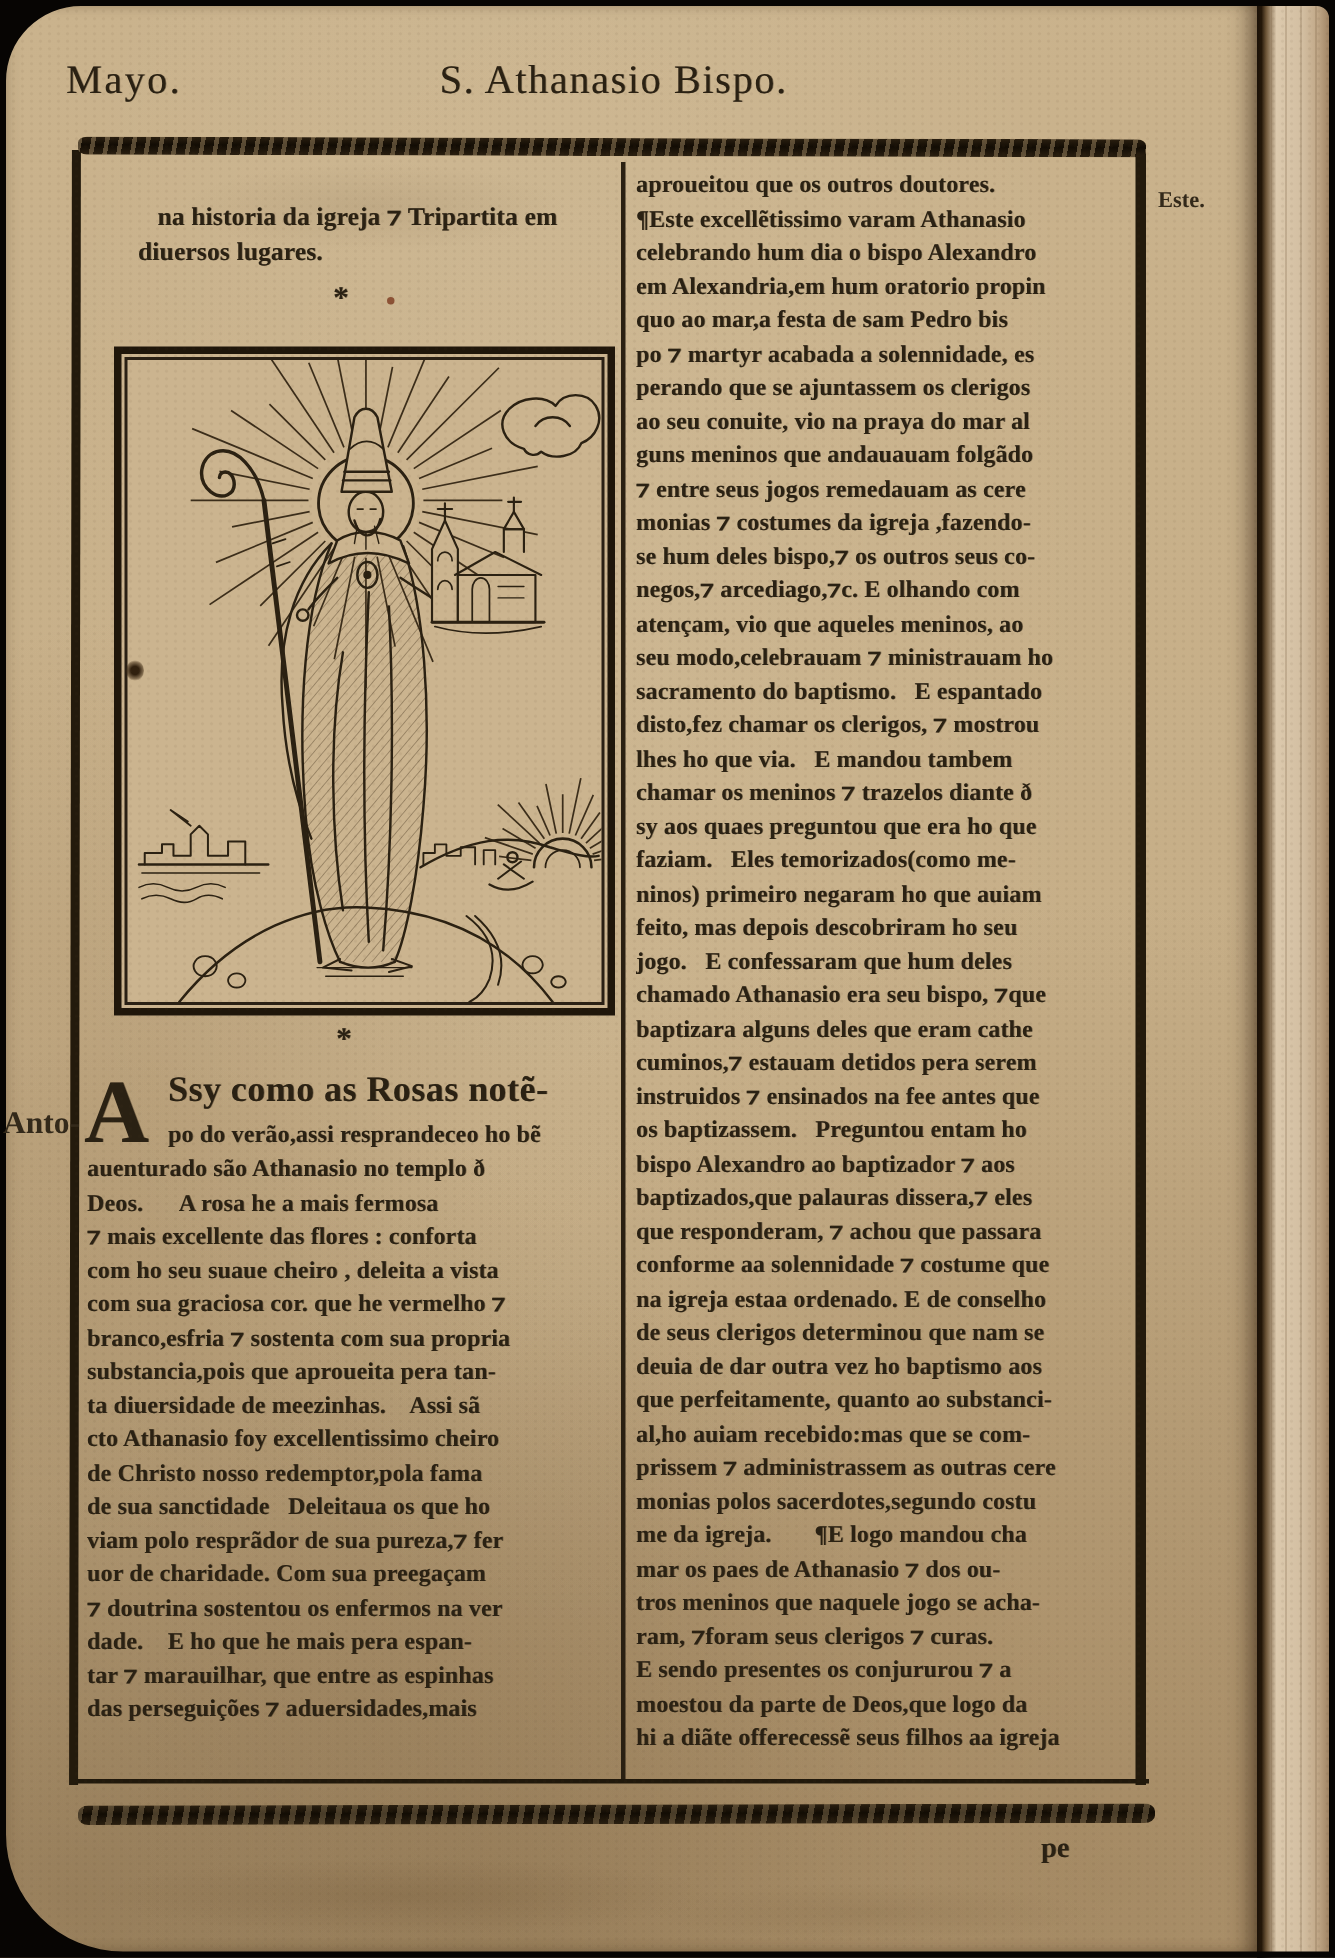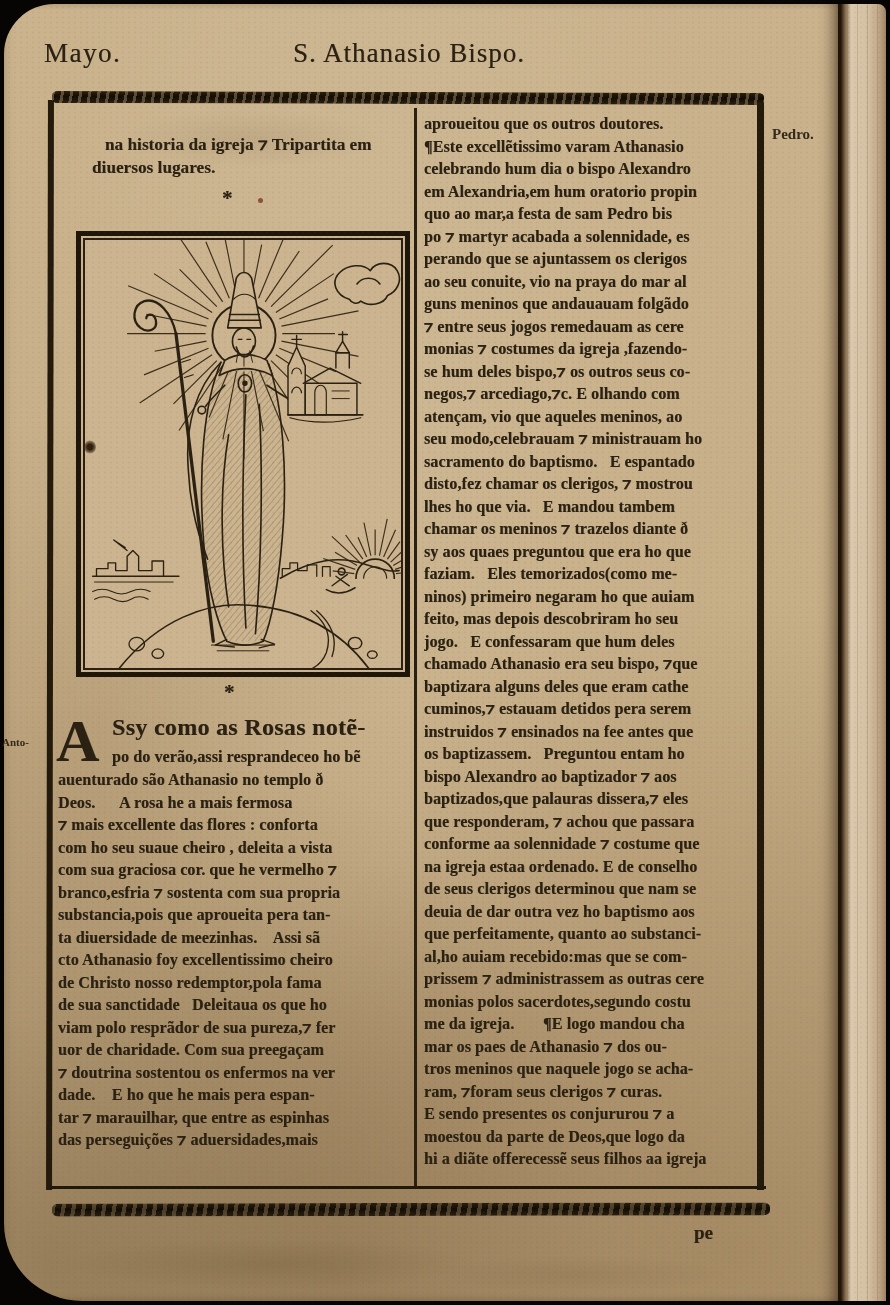--- a/index.html
+++ b/index.html
@@ -75,21 +75,21 @@
   }
   .wc-inner{position:absolute;inset:2px;border:2px solid #2a2014;}
   .wc-inner svg{position:absolute;inset:0;width:100%;height:100%;}
   .drop-initial{position:absolute;left:56px;top:712px;font-size:60px;line-height:58px;font-weight:700;z-index:10;}
   .opening{position:absolute;left:112px;top:714px;font-size:24px;font-weight:700;letter-spacing:.3px;white-space:pre;z-index:10;}
   .second-line{position:absolute;left:112px;top:746px;z-index:10;}
   .col-left-lines{position:absolute;left:58px;top:769px;width:352px;z-index:10;}
   .col-right{position:absolute;left:424px;top:113px;width:332px;z-index:10;}
   .catchword{position:absolute;left:694px;top:1222px;font-size:19px;font-weight:700;z-index:10;}
   .note-rufin{position:absolute;left:772px;top:126px;font-size:15px;font-weight:600;color:#33291a;z-index:35;}
-  .note-anto{position:absolute;left:2px;top:736px;font-size:11px;font-weight:600;color:#33291a;z-index:35;}
+  .note-anto{position:absolute;left:2px;top:736px;font-size:21px;font-weight:600;color:#33291a;z-index:35;}
   .blot1{position:absolute;left:84px;top:440px;width:12px;height:14px;border-radius:50%;z-index:12;
     background:radial-gradient(circle,#30200e 30%, rgba(60,40,18,.5) 60%, transparent 75%);}
   .smudge-a{position:absolute;left:60px;top:1238px;width:420px;height:52px;z-index:4;
     background:radial-gradient(ellipse, rgba(90,65,35,.18), transparent 70%);}
   .smudge-b{position:absolute;left:430px;top:1255px;width:300px;height:40px;z-index:4;
     background:radial-gradient(ellipse, rgba(90,65,35,.12), transparent 70%);}
   .smudge-c{position:absolute;left:120px;top:108px;width:260px;height:60px;z-index:4;
     background:radial-gradient(ellipse, rgba(80,60,35,.10), transparent 70%);}
 </style>
 </head>
@@ -306,21 +306,21 @@
       <div class="tl">me da igreja.       ¶E logo mandou cha</div>
       <div class="tl">mar os paes de Athanasio ⁊ dos ou-</div>
       <div class="tl">tros meninos que naquele jogo se acha-</div>
       <div class="tl">ram, ⁊foram seus clerigos ⁊ curas.</div>
       <div class="tl">E sendo presentes os conjururou ⁊ a</div>
       <div class="tl">moestou da parte de Deos,que logo da</div>
       <div class="tl">hi a diãte offerecessẽ seus filhos aa igreja</div>
     </div>
 
   <div class="catchword txt">pe</div>
-  <div class="note-rufin">Pedro.</div>
+  <div class="note-rufin">Este.</div>
   <div class="note-anto">Anto-</div>
 
   <div class="blot1"></div>
   <div class="smudge-a"></div>
   <div class="smudge-b"></div>
   <div class="smudge-c"></div>
 </div>
 
 <div class="page-edge"></div>
 <div class="grain"></div>

